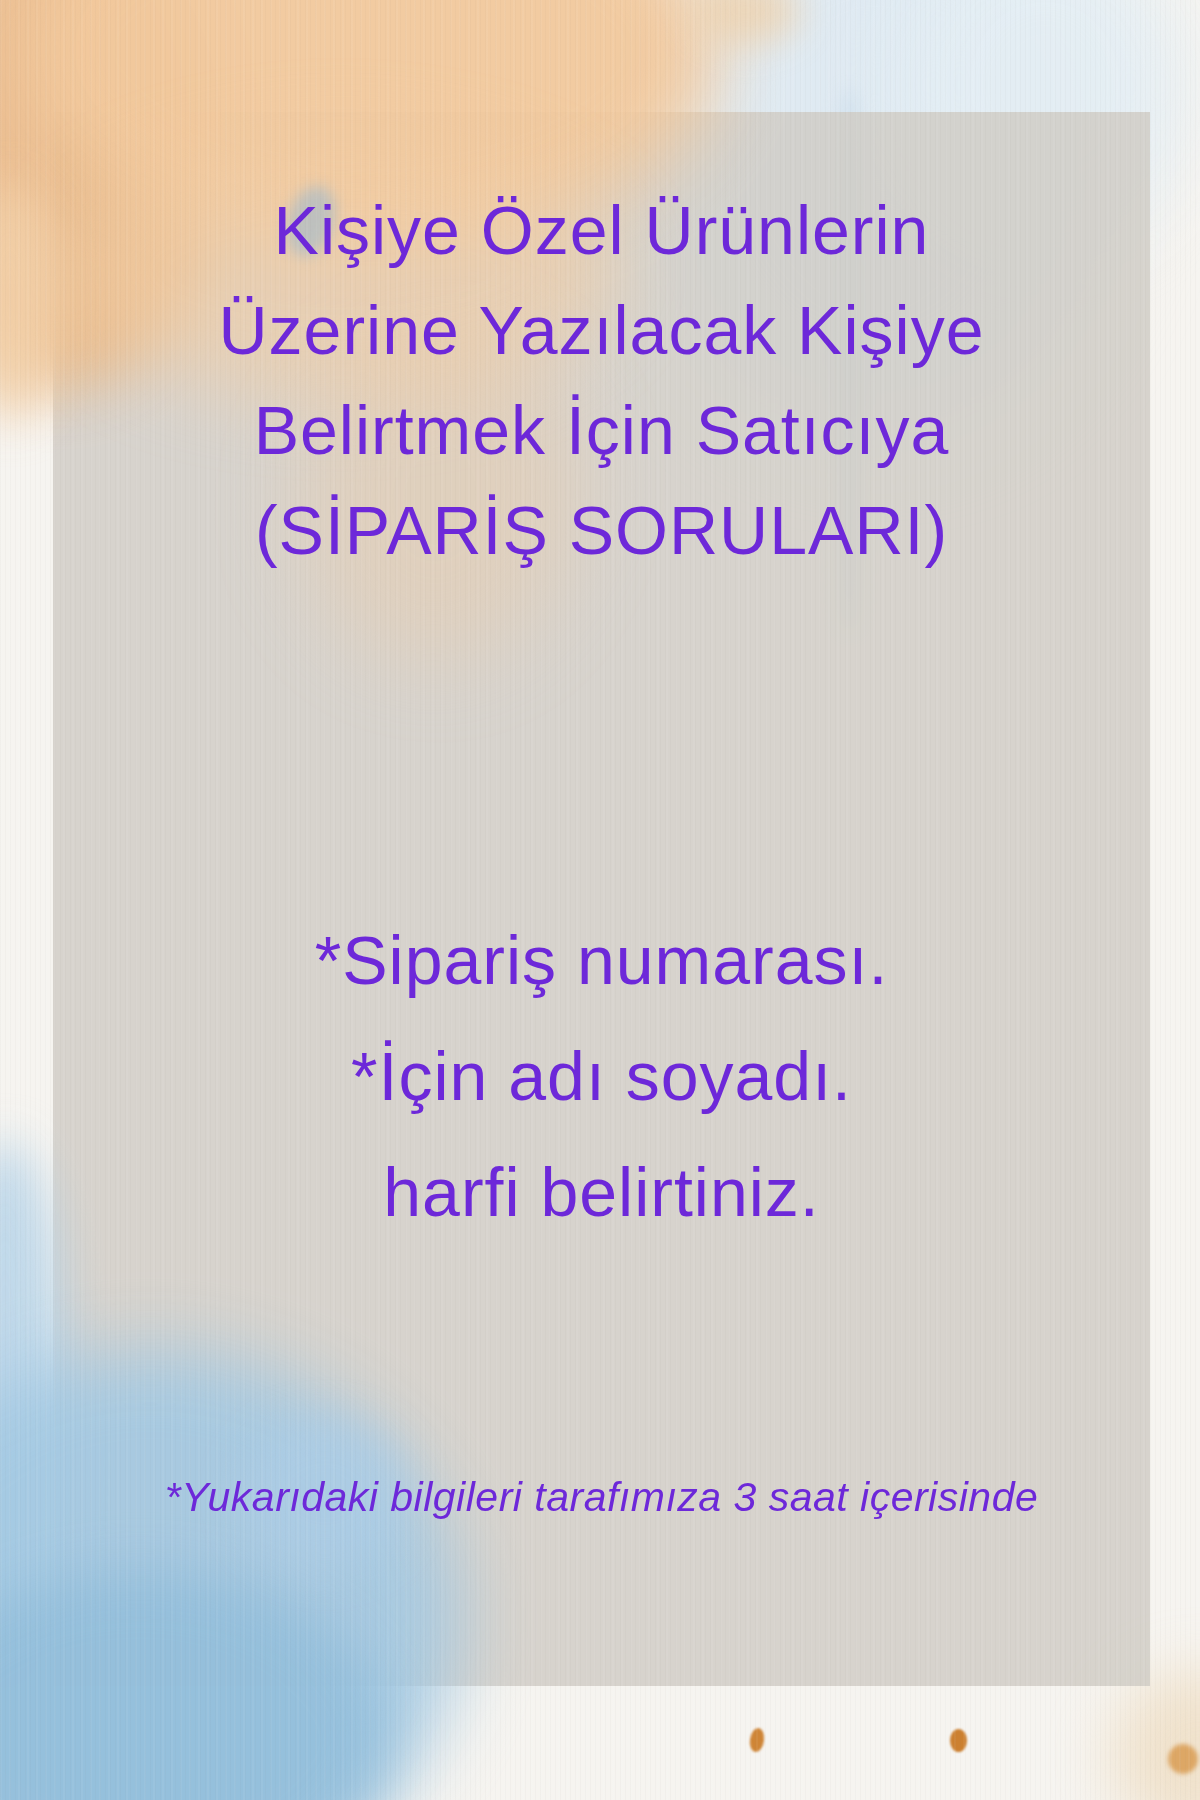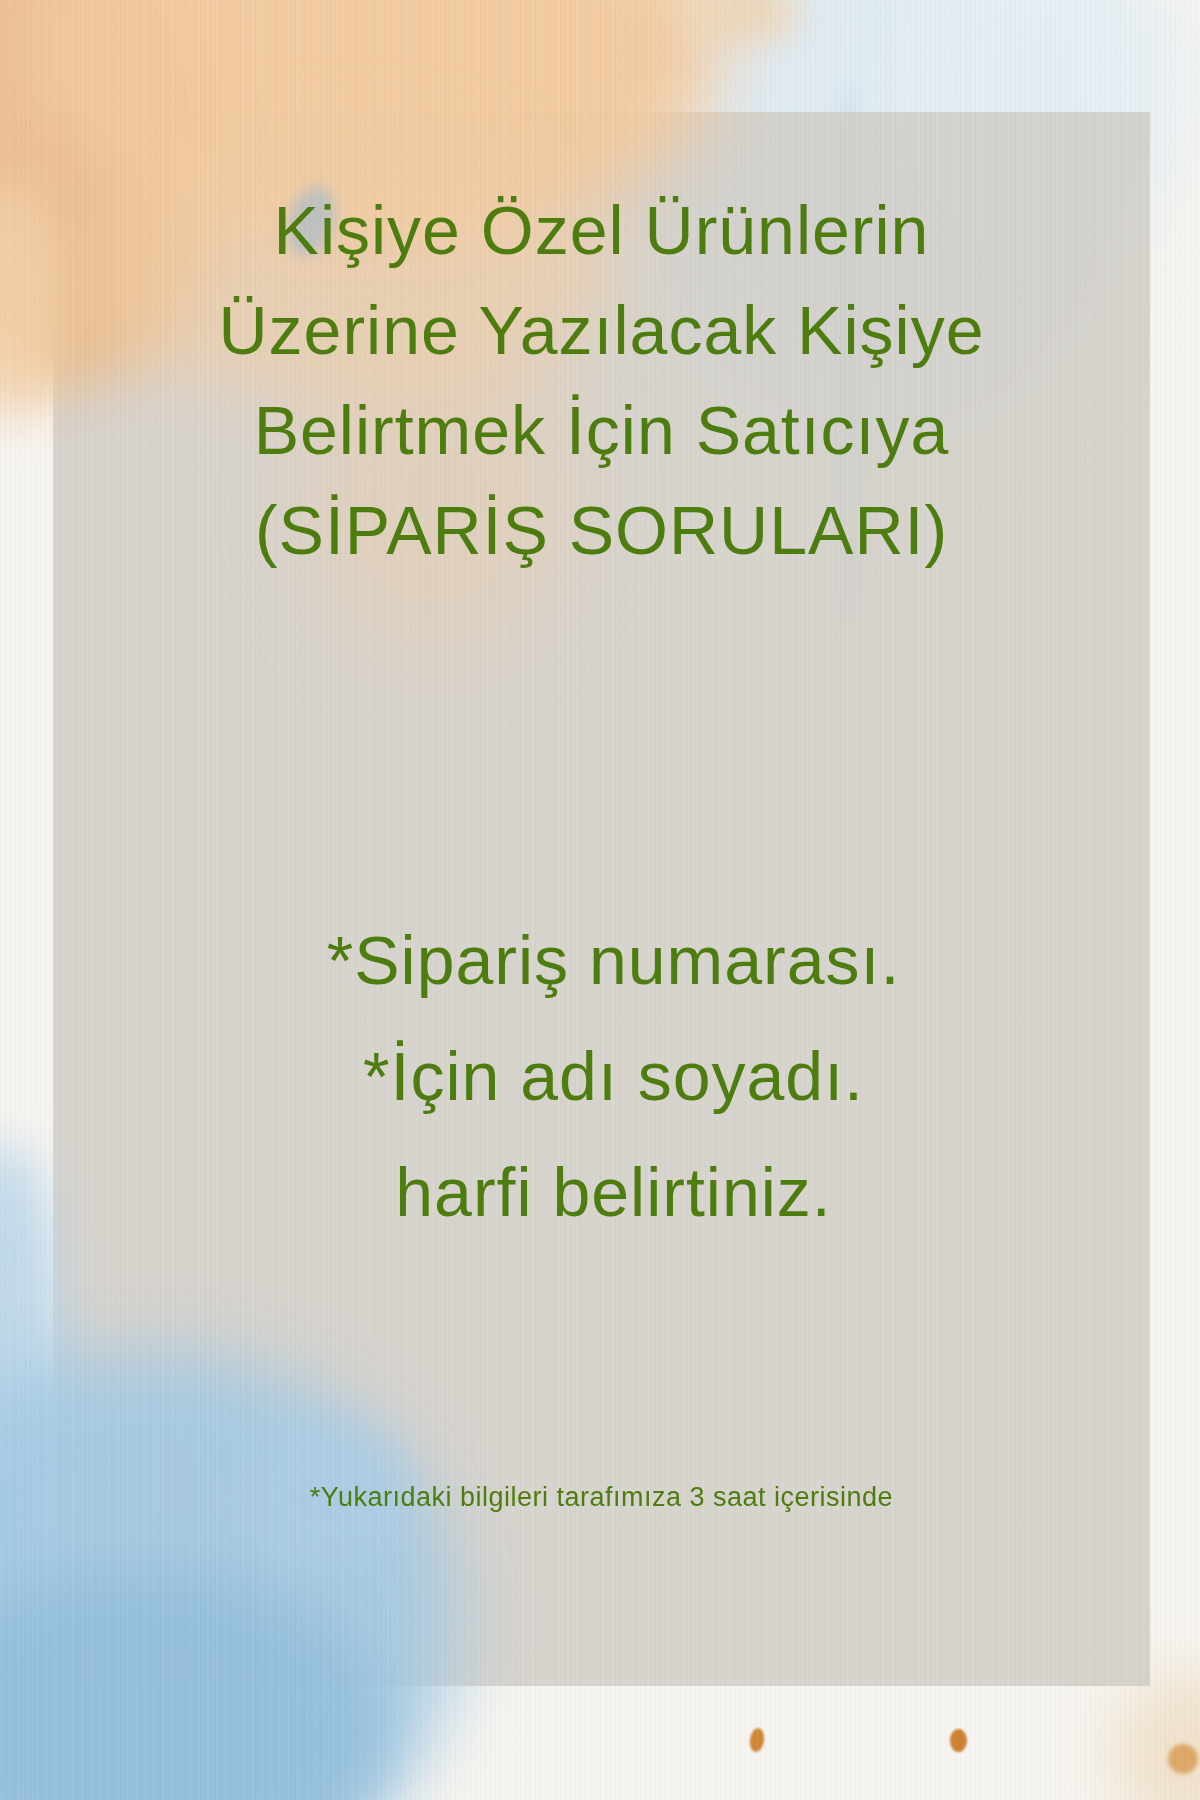--- a/index.html
+++ b/index.html
@@ -1,20 +1,20 @@
 <!DOCTYPE html>
 <html><head>
 <meta charset="utf-8">
 <style>
   html, body { margin:0; padding:0; }
   .stage {
     position:relative; width:1200px; height:1800px; overflow:hidden;
     background:#f6f4f0;
     font-family:"Liberation Sans", sans-serif;
-    color:#4d7c0f;
+    color:#6d28d9;
   }
   .blob { position:absolute; border-radius:50%; pointer-events:none; }
 
   
   .z1 { z-index:1; }
   .b-topwash  { left:640px;  top:-110px; width:470px;  height:540px; background:#dfeaf2; filter:blur(46px); }
   .b-topwash2 { left:900px;  top:-70px;  width:290px;  height:310px; background:#e4eef4; filter:blur(40px); opacity:.9; }
   .b-drip     { left:836px;  top:90px;   width:26px;   height:540px; background:#c2d8e8; filter:blur(9px);  opacity:.55; border-radius:40%; }
   .warm-corner{ left:1110px; top:1670px; width:180px;  height:170px; background:#ecd6b4; filter:blur(30px); opacity:.6; }
 
@@ -46,22 +46,22 @@
   .texture {
     position:absolute; inset:0; z-index:4; pointer-events:none;
     background:
       repeating-linear-gradient(90deg, rgba(110,100,90,0.035) 0 1px, rgba(0,0,0,0) 1px 5px),
       repeating-linear-gradient(90deg, rgba(255,255,255,0.05) 0 2px, rgba(0,0,0,0) 2px 9px);
   }
 
   
   .textblock { position:absolute; z-index:5; left:53px; width:1097px; text-align:center; }
   .heading      { top:180px;  font-size:68px; line-height:100px; letter-spacing:1px; }
-  .instructions { top:902px;  font-size:68px; line-height:116px; letter-spacing:1px;margin-left:12px; }
-  .footnote     { top:1462px; font-size:27px; line-height:70px;  letter-spacing:0.5px; }
+  .instructions { top:902px;  font-size:68px; line-height:116px; letter-spacing:1px; }
+  .footnote     { top:1462px; font-size:41px; line-height:70px;  letter-spacing:0.5px;font-style:italic; }
   .bold-word { font-weight:normal; }
 </style>
 </head>
 <body>
 
 <div class="stage">
 
   <div class="blob z1 b-topwash"></div>
   <div class="blob z1 b-topwash2"></div>
   <div class="blob z1 b-drip"></div>

